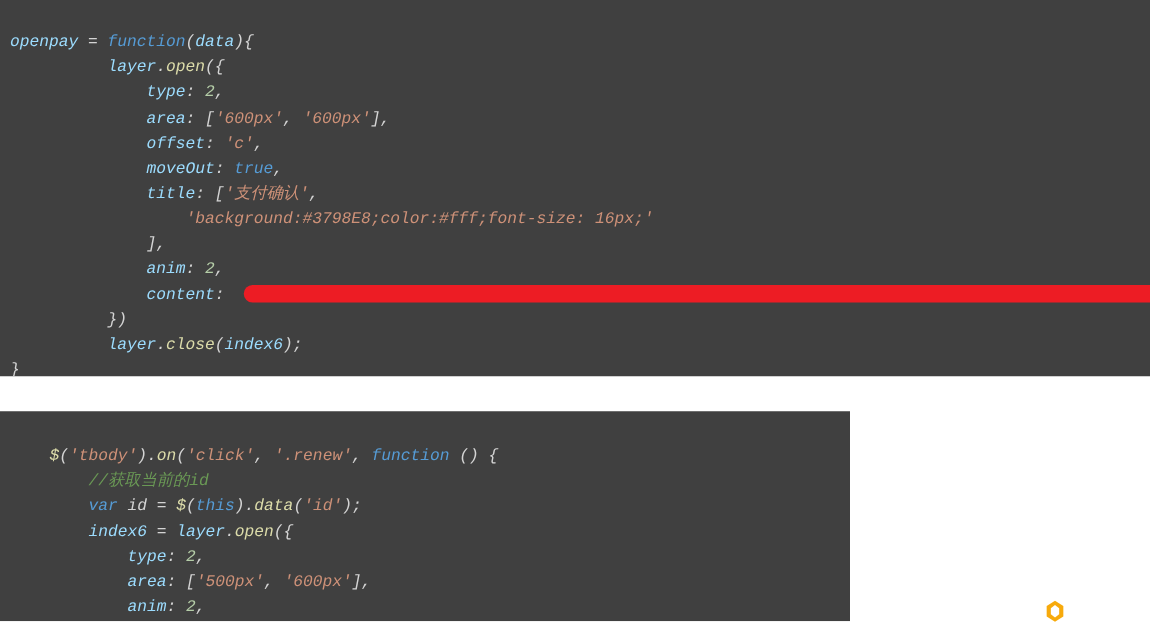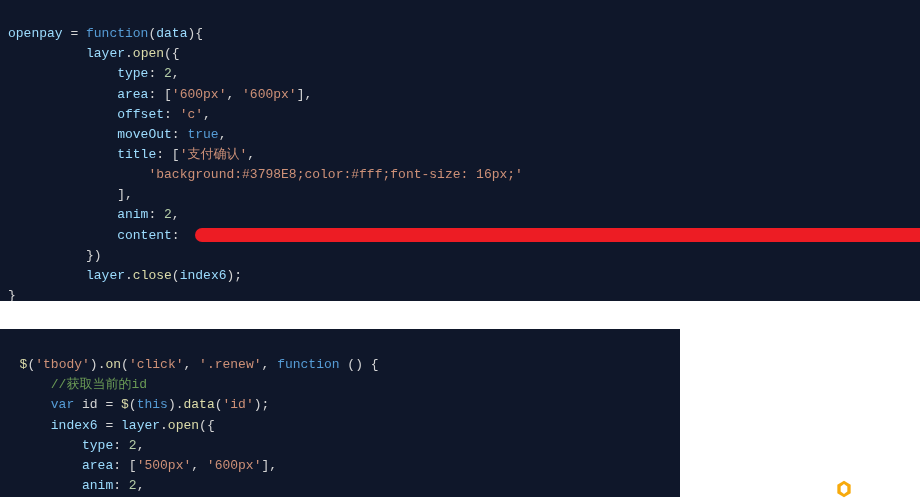--- a/index.html
+++ b/index.html
@@ -5,29 +5,30 @@
   body {
     margin: 0;
     padding: 0;
     background: #ffffff;
     font-family: Consolas, 'Courier New', monospace;
     font-size: 13px;
     line-height: 1.55;
     width: 920px;
   }
   .panel {
-    background: #0f172a;
+    background: #404040;
     color: #d4d4d4;
     white-space: pre;
     overflow: hidden;
     position: relative;
+    font-style: italic;
   }
   .panel1 { width: 920px; height: 301px; padding: 4px 8px 4px 8px; box-sizing: border-box; }
   .gap { height: 28px; }
-  .panel2 { width: 680px; height: 168px; padding: 6px 8px 4px 4px; box-sizing: border-box; }
+  .panel2 { width: 680px; height: 168px; padding: 6px 8px 4px 24px; box-sizing: border-box; }
 
   .kw   { color: #569cd6; }   
   .fn   { color: #dcdcaa; }   
   .prop { color: #9cdcfe; }   
   .num  { color: #b5cea8; }   
   .str  { color: #ce9178; }   
   .cmt  { color: #6a9955; }   
   .pun  { color: #d4d4d4; }   
 
   .red-block {

